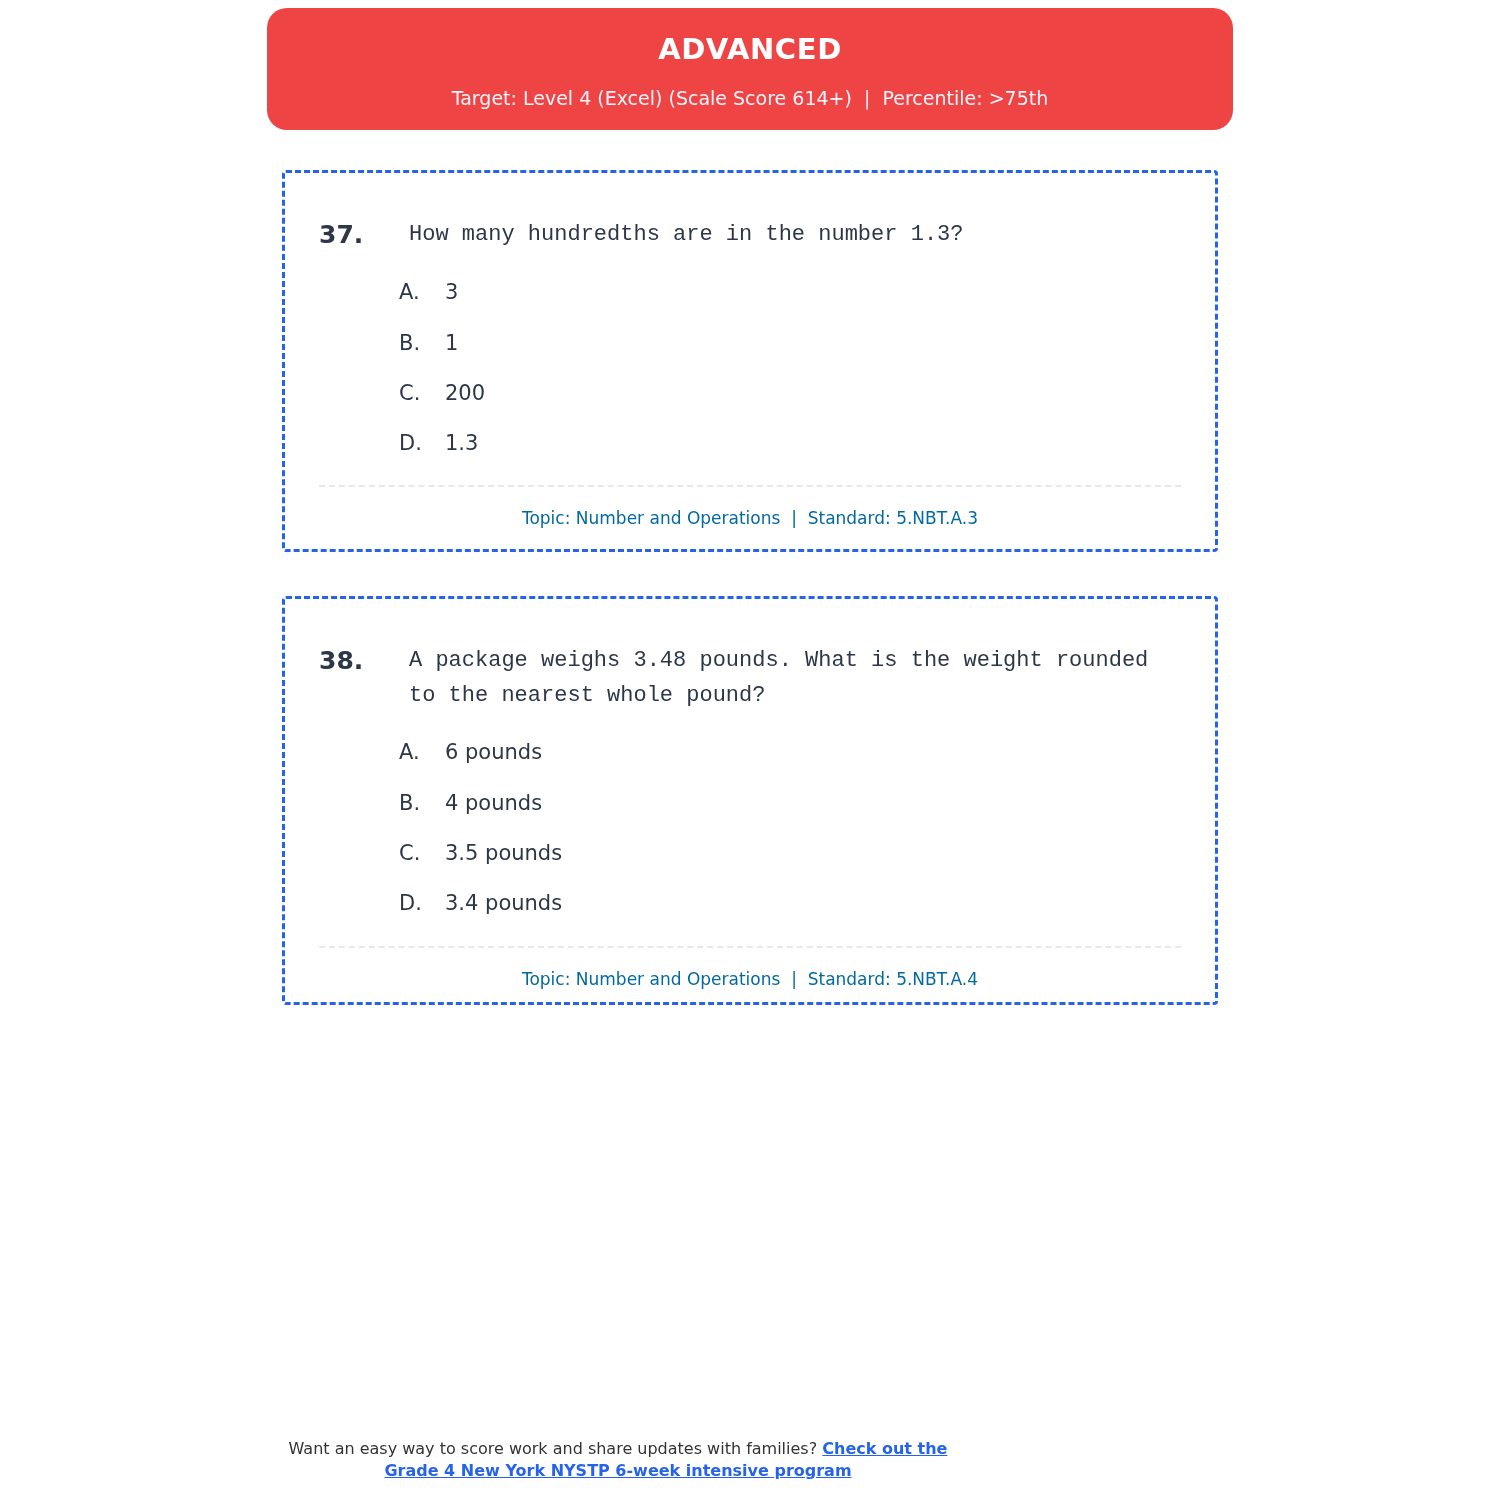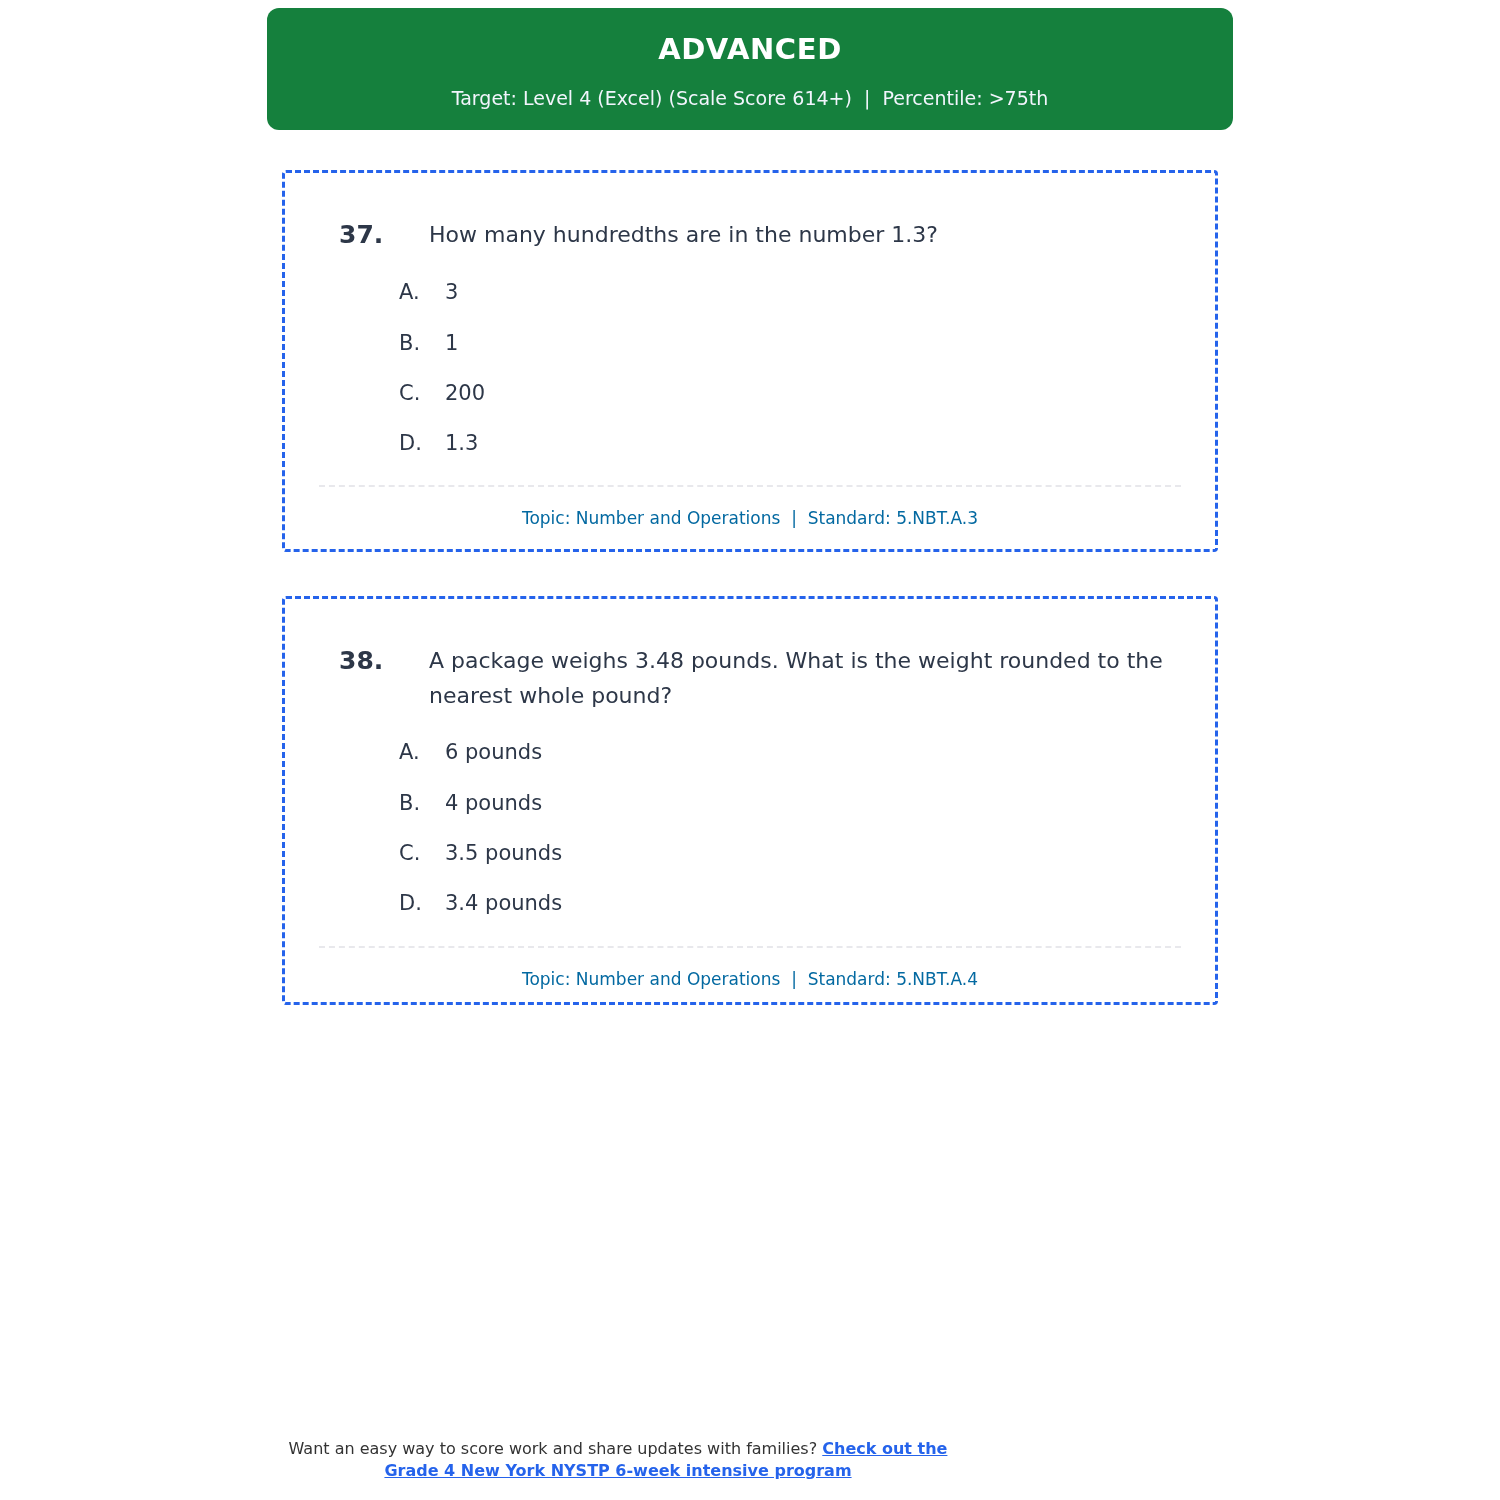--- a/index.html
+++ b/index.html
@@ -19,22 +19,22 @@
     background: #ffffff;
   }
 
   
   .banner {
     position: absolute;
     left: 267px;
     top: 8px;
     width: 966px;
     height: 122px;
-    background: #15803d;
-    border-radius: 12px;
+    background: #ef4444;
+    border-radius: 20px;
     display: flex;
     flex-direction: column;
     align-items: center;
     justify-content: center;
     padding-top: 4px;
   }
   .banner-title {
     color: #ffffff;
     font-size: 29px;
     font-weight: bold;
@@ -64,36 +64,36 @@
   #card-38 { top: 596px; height: 409px; }
 
   .card-inner {
     padding: 32px 34px 0 34px;
   }
 
   .q-head {
     display: flex;
     align-items: flex-start;
     margin-top: 12px;
-    margin-left: 20px;
   }
   .q-num {
     flex: 0 0 auto;
     width: 90px;
     font-size: 25px;
     font-weight: bold;
     color: #2d3748;
     line-height: 1.45;
   }
   .q-text {
     flex: 1 1 auto;
     font-size: 22px;
     color: #2d3748;
     line-height: 1.6;
     padding-right: 16px;
+    font-family: Liberation Mono, monospace;
   }
 
   .choices {
     margin-top: 26px;
     padding-left: 80px;
   }
   .choice {
     display: flex;
     align-items: baseline;
     margin-bottom: 23px;

